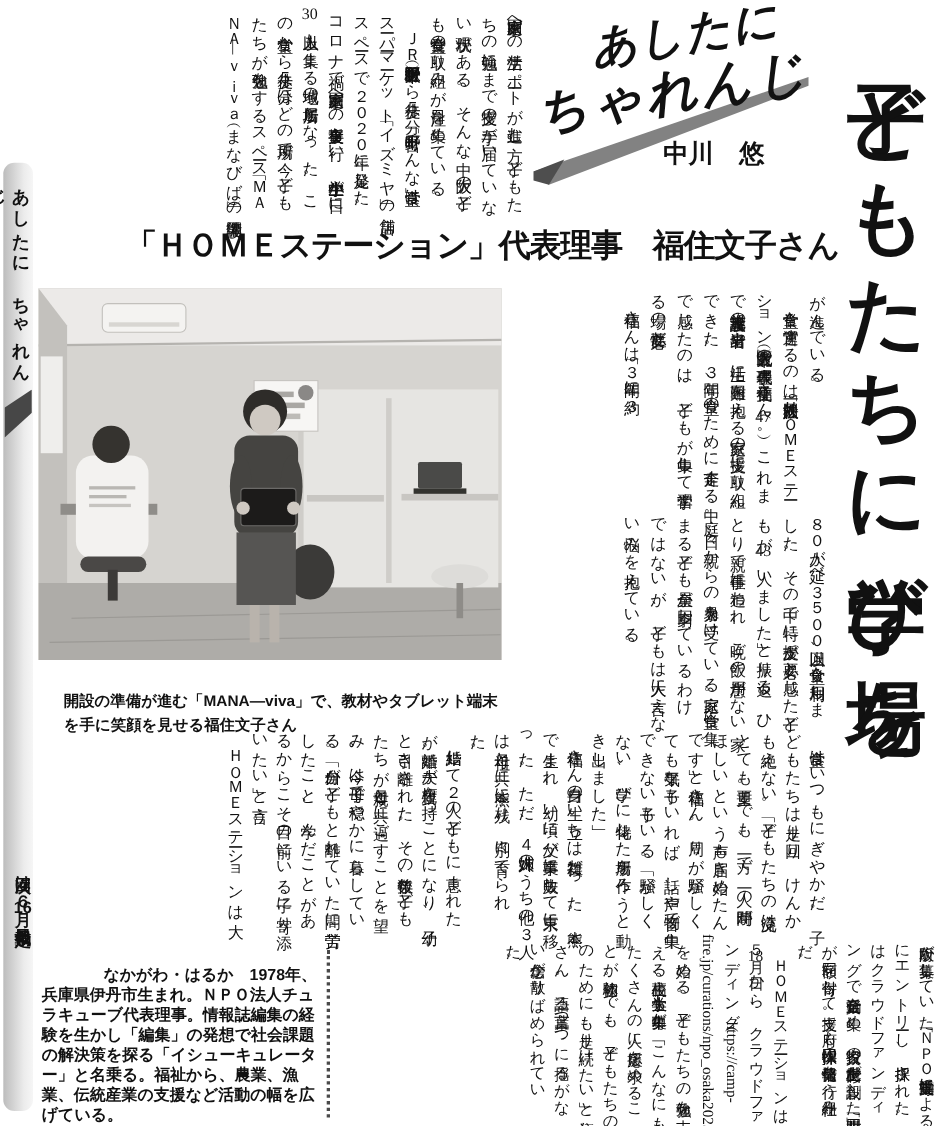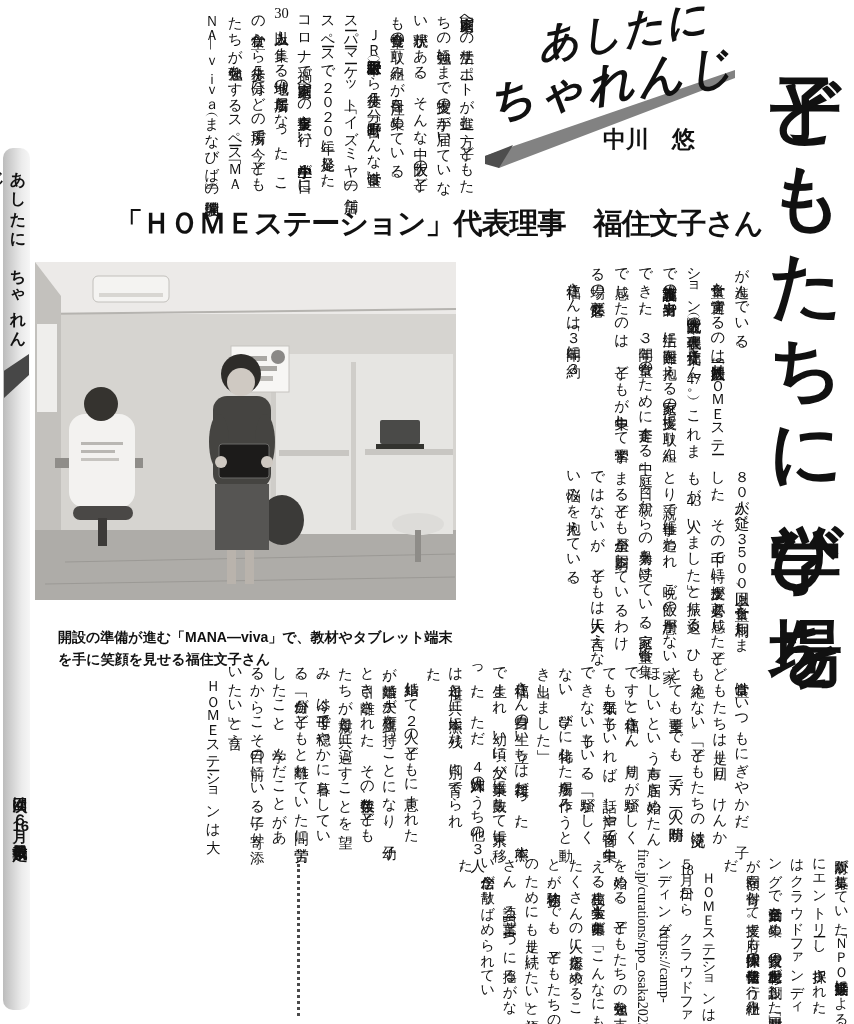--- a/index.html
+++ b/index.html
@@ -148,14 +148,17 @@
 　福住さんは「３年間に約３</div>
   <div id="band-b" class="abs vtext">８０人が延べ３５００回以上、食堂を利用しました。その中で特に支援が必要と感じた子どもが<span class="tcy">43</span>人いました」と振り返る。ひとり親で仕事に追われ、晩ご飯の用意がない家庭。日々、親からの暴力を受けている家庭。食堂に集まる子ども全員が困窮しているわけではないが、子どもは大人に言えない悩みを抱えている。</div>
   <div id="band-c" class="abs vtext">　食堂はいつもにぎやかだ。子どもたちは走り回り、けんかも絶えない。「子どもたちの交流はとても重要。でも、一方で、一人の時間がほしいという声も届き始めたんです」と福住さん。周りが騒がしくても平気な子もいれば、話し声や物音で集中できない子もいる。「騒がしくない、学びに特化した場所を作ろうと動き出しました」
 　福住さん自身の生い立ちは複雑だった。熊本で生まれ、幼い頃に父が事業に失敗して東京に移った。ただ、４人姉妹のうち他の３人は祖母と共に熊本に残り、別々に育てられた。
 　結婚して２人の子どもに恵まれたが離婚。夫が親権を持つことになり、幼子と引き離された。その数年後、子どもたちが母親と共に過ごすことを望み、今は母子で穏やかに暮らしている。「自分が子どもと離れていた間に苦労したこと、学んだことがあるからこそ目の前にいる子に寄り添いたい」と言う。
 　ＨＯＭＥステーションは大</div>
   <div id="band-d" class="abs vtext">阪府が募集していた「ＮＰＯ等活動支援による社会課題解決事業」にエントリーし、採択された。採択団体はクラウドファンディングで活動資金を集め、投資家の村上世彰氏が創設した「村上財団」が同額を寄付して支援。府も採択団体の情報発信を行う仕組みだ。
 　ＨＯＭＥステーションは５月<span class="tcy">18</span>日から、クラウドファンディング（https://camp-fire.jp/curations/npo_osaka2023）を始める。子どもたちの勉強を支える高校生、大学生も募集中だ。「こんなにもたくさんの人に応援を求めることが初体験。でも、子どもたちの未来のためにも走り続けたい」と福住さん。語る言葉一つ一つに揺るがない信念が散りばめられていた。</div>
 
   <div id="dotted-sep" class="abs"></div>
+  <div id="profile" class="abs">
+    <span id="profile-name">なかがわ・はるか</span><span>　1978年、兵庫県伊丹市生まれ。ＮＰＯ法人チュラキューブ代表理事。情報誌編集の経験を生かし「編集」の発想で社会課題の解決策を探る「イシューキュレーター」と名乗る。福祉から、農業、漁業、伝統産業の支援など活動の幅を広げている。</span>
+  </div>
 
 </div>
 
 </body></html>

